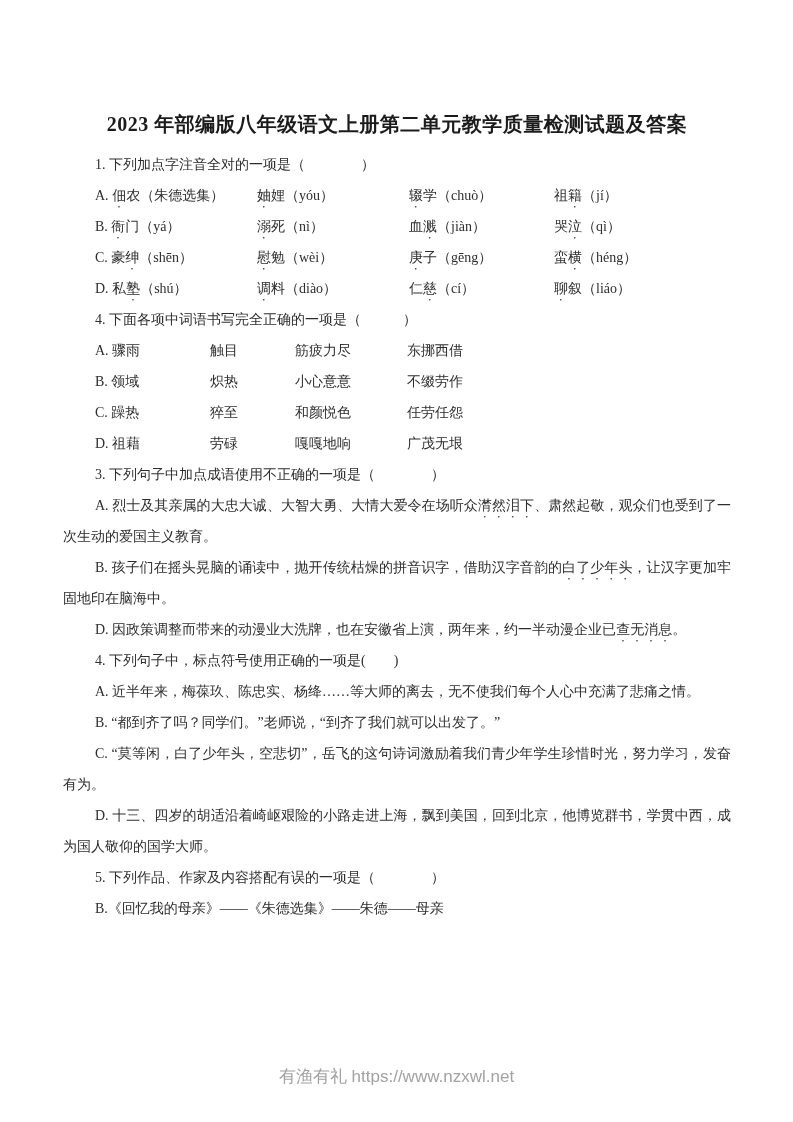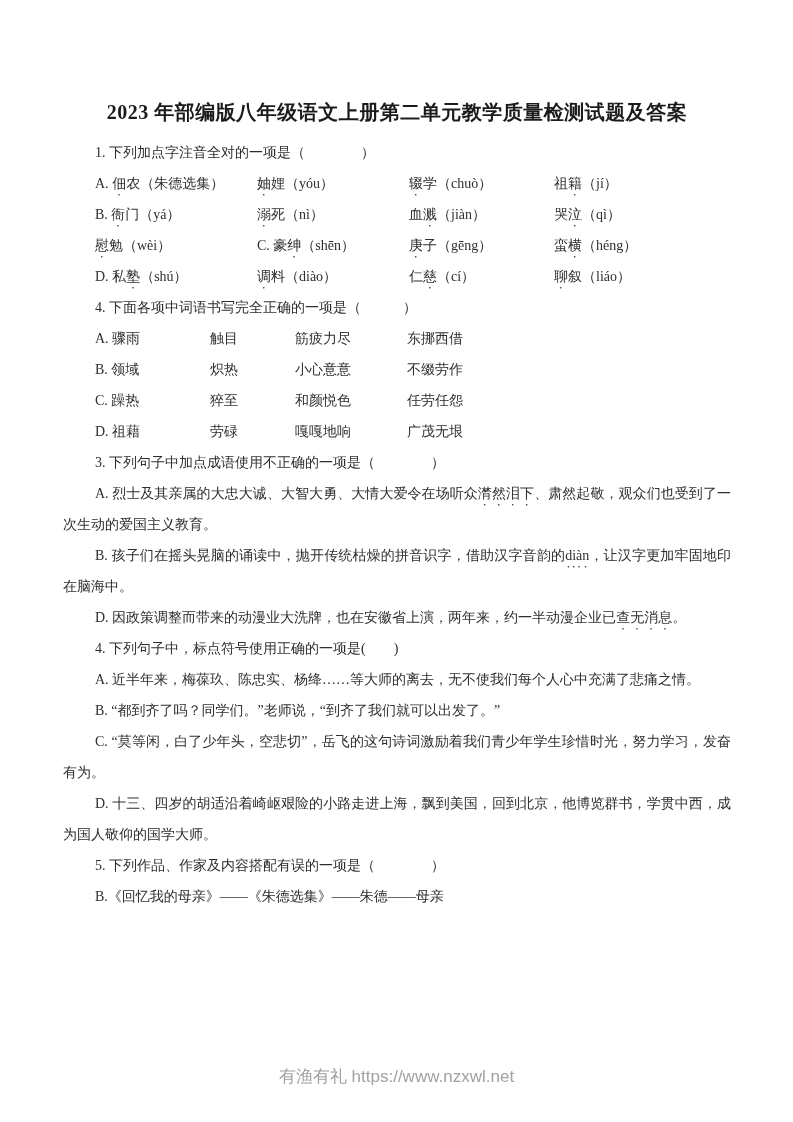--- a/index.html
+++ b/index.html
@@ -10,21 +10,21 @@
     overflow: hidden;
   }
   .page {
     box-sizing: border-box;
     width: 793px; height: 1122px;
     padding: 97px 62px 0 63px;
     position: relative;
     background: #ffffff;
   }
   .title {
-    margin: 0 0 10px 0;
+    margin: 12px 0 10px 0;
     font-size: 20px;
     line-height: 30px;
     font-weight: bold;
     text-align: center;
     color: #1b1b1b;
     letter-spacing: 0.5px;
   }
   .content {
     font-size: 14px;
     line-height: 31px;
@@ -75,22 +75,22 @@
       <span class="cell"><span class="dot">辍</span><span>学（chuò）</span></span>
       <span class="cell"><span>祖</span><span class="dot">籍</span><span>（jí）</span></span>
     </div>
     <div class="optrow grid-q1">
       <span class="cell"><span>B. </span><span class="dot">衙</span><span>门（yá）</span></span>
       <span class="cell"><span class="dot">溺</span><span>死（nì）</span></span>
       <span class="cell"><span>血</span><span class="dot">溅</span><span>（jiàn）</span></span>
       <span class="cell"><span>哭</span><span class="dot">泣</span><span>（qì）</span></span>
     </div>
     <div class="optrow grid-q1">
+      <span class="cell"><span>C. 豪</span><span class="dot">绅</span><span>（shēn）</span></span>
       <span class="cell"><span class="dot">慰</span><span>勉（wèi）</span></span>
-      <span class="cell"><span>C. 豪</span><span class="dot">绅</span><span>（shēn）</span></span>
       <span class="cell"><span class="dot">庚</span><span>子（gēng）</span></span>
       <span class="cell"><span>蛮</span><span class="dot">横</span><span>（héng）</span></span>
     </div>
     <div class="optrow grid-q1">
       <span class="cell"><span>D. 私</span><span class="dot">塾</span><span>（shú）</span></span>
       <span class="cell"><span class="dot">调</span><span>料（diào）</span></span>
       <span class="cell"><span>仁</span><span class="dot">慈</span><span>（cí）</span></span>
       <span class="cell"><span class="dot">聊</span><span>叙（liáo）</span></span>
     </div>
 
@@ -115,21 +115,21 @@
     </div>
     <div class="optrow grid-q2">
       <span class="cell">D. 祖藉</span>
       <span class="cell">劳碌</span>
       <span class="cell">嘎嘎地响</span>
       <span class="cell">广茂无垠</span>
     </div>
 
     <p>3. 下列句子中加点成语使用不正确的一项是（　　　　）</p>
     <p><span>A. 烈士及其亲属的大忠大诚、大智大勇、大情大爱令在场听众</span><span class="dot">潸然泪下</span><span>、肃然起敬，观众们也受到了一次生动的爱国主义教育。</span></p>
-    <p><span>B. 孩子们在摇头晃脑的诵读中，抛开传统枯燥的拼音识字，借助汉字音韵的</span><span class="dot">diàn</span><span>，让汉字更加牢固地印在脑海中。</span></p>
+    <p><span>B. 孩子们在摇头晃脑的诵读中，抛开传统枯燥的拼音识字，借助汉字音韵的</span><span class="dot">白了少年头</span><span>，让汉字更加牢固地印在脑海中。</span></p>
     <p><span>D. 因政策调整而带来的动漫业大洗牌，也在安徽省上演，两年来，约一半动漫企业已</span><span class="dot">查无消息</span><span>。</span></p>
 
     <p>4. 下列句子中，标点符号使用正确的一项是(　　)</p>
     <p>A. 近半年来，梅葆玖、陈忠实、杨绛……等大师的离去，无不使我们每个人心中充满了悲痛之情。</p>
     <p>B. “都到齐了吗？同学们。”老师说，“到齐了我们就可以出发了。”</p>
     <p>C. “莫等闲，白了少年头，空悲切”，岳飞的这句诗词激励着我们青少年学生珍惜时光，努力学习，发奋有为。</p>
     <p>D. 十三、四岁的胡适沿着崎岖艰险的小路走进上海，飘到美国，回到北京，他博览群书，学贯中西，成为国人敬仰的国学大师。</p>
 
     <p>5. 下列作品、作家及内容搭配有误的一项是（　　　　）</p>
     <p>B.《回忆我的母亲》——《朱德选集》——朱德——母亲</p>

